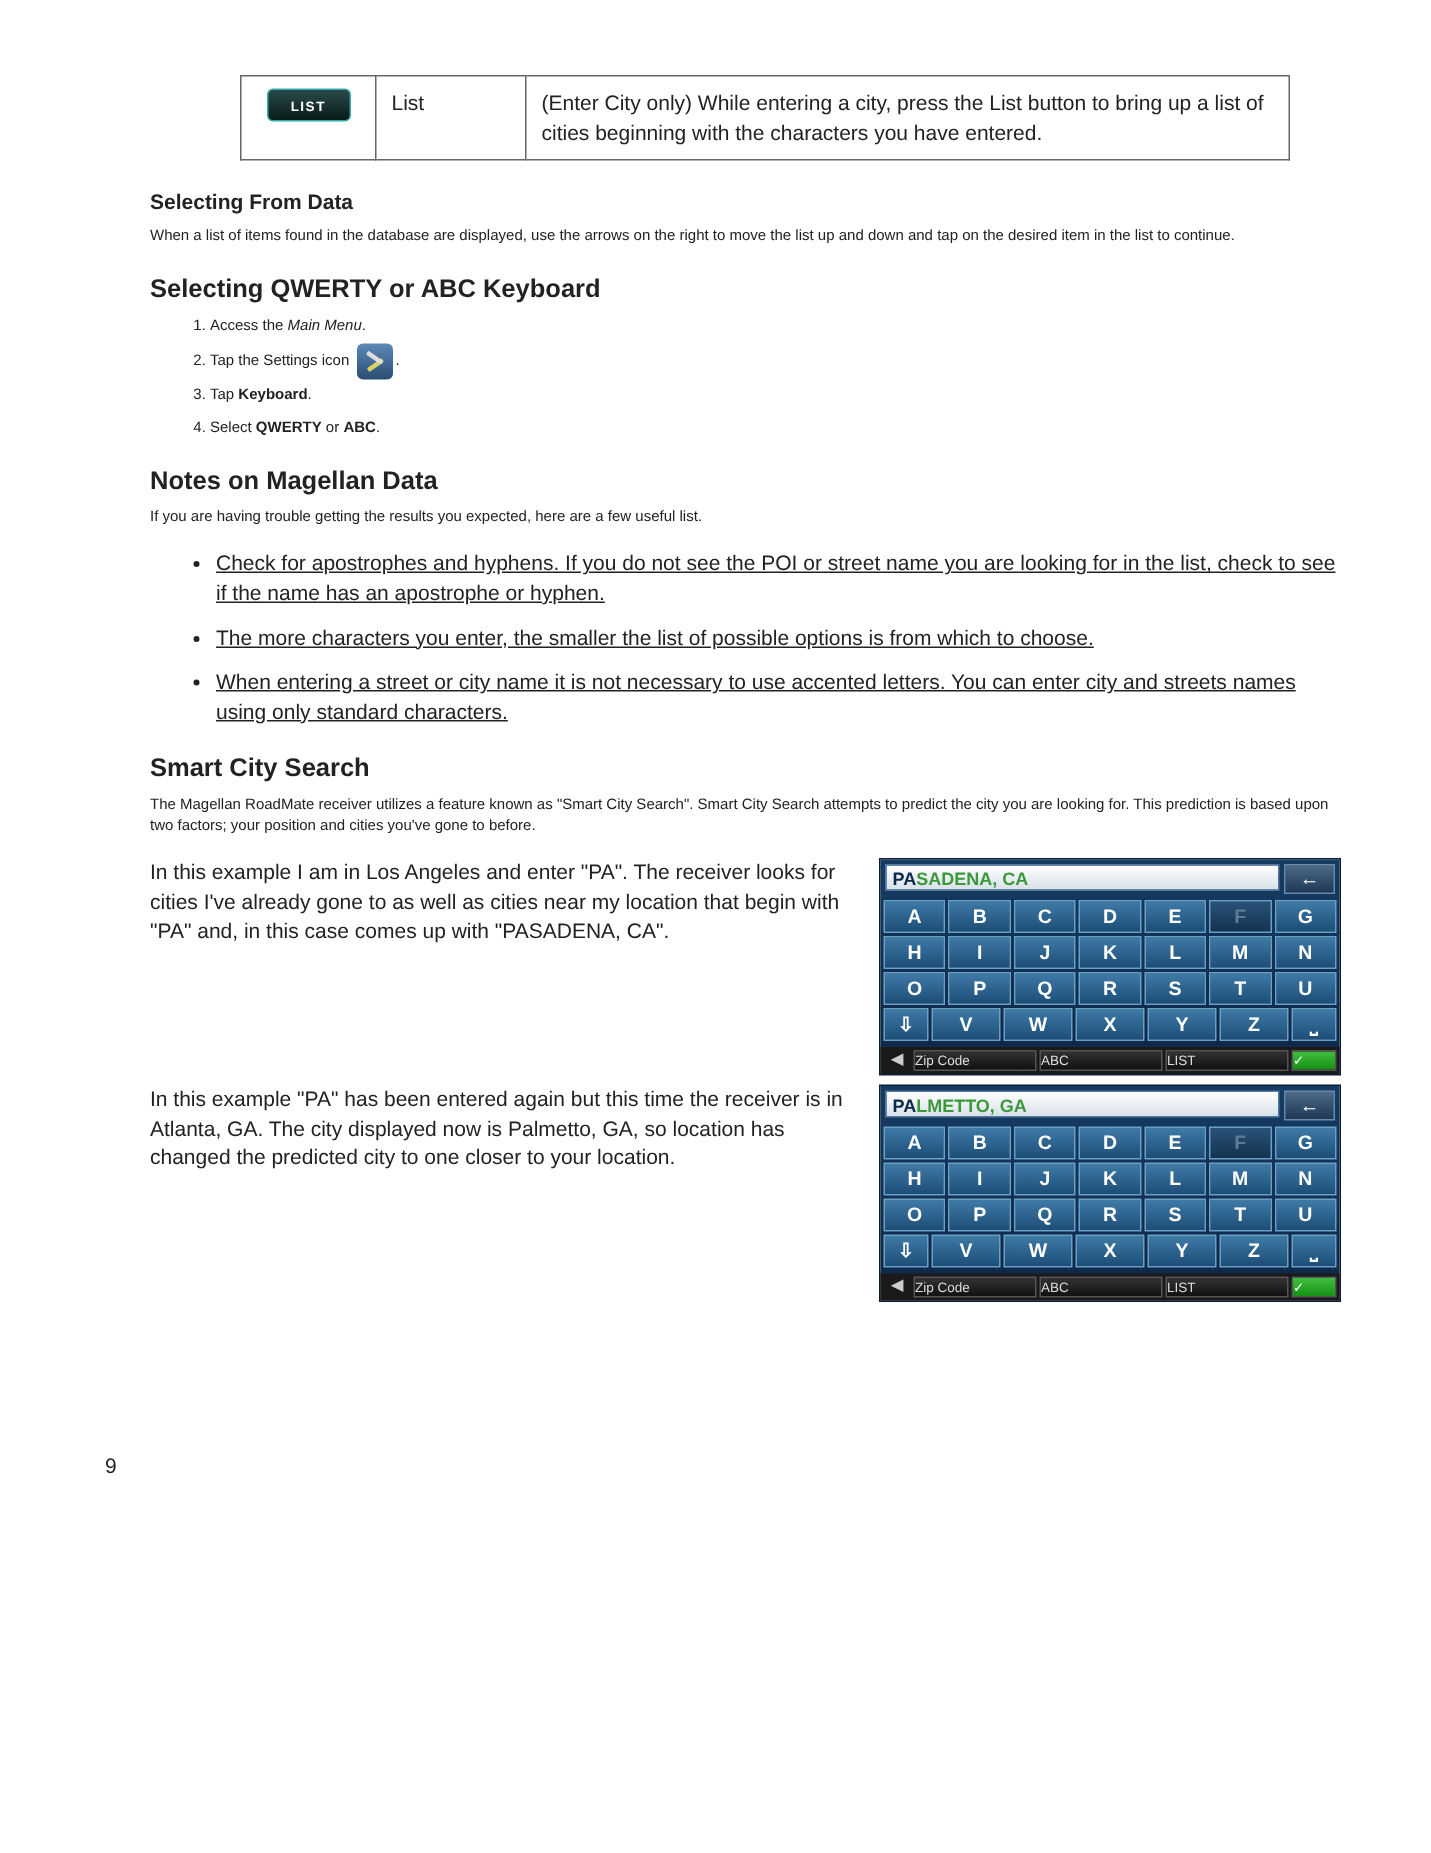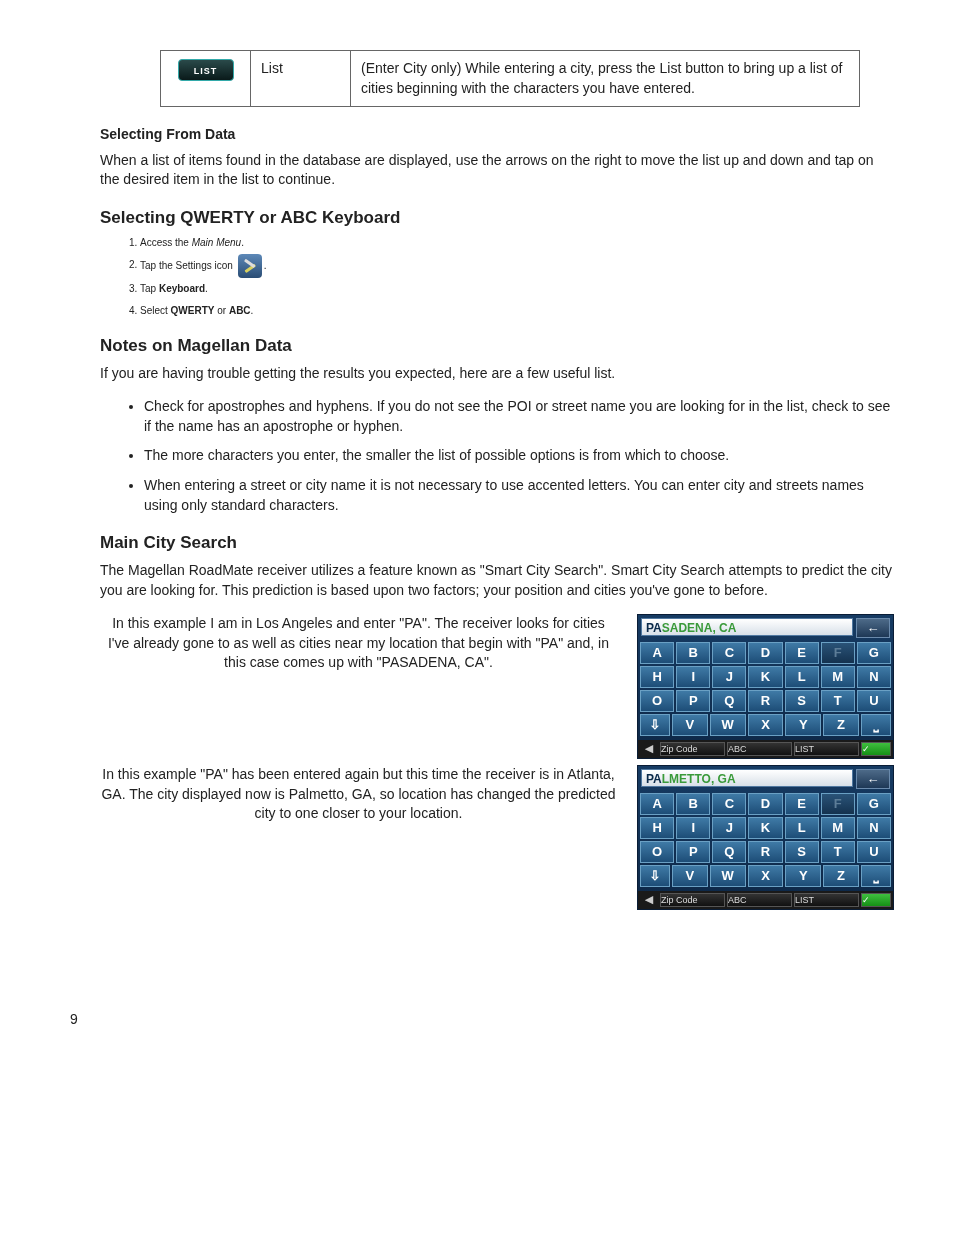--- a/index.html
+++ b/index.html
@@ -37,40 +37,40 @@
   }
   .btn-accept {
     display: inline-block;
     width: 56px; height: 22px;
     background: linear-gradient(#3fbf3f,#159015);
     border: 1px solid #5f5; border-radius: 4px;
     position: relative;
   }
   .btn-accept svg { position:absolute; left:18px; top:2px; }
   h4.sub { font-size: 14px; margin: 8px 0 6px 40px; font-weight: bold; }
-  p.body { margin: 4px 0 14px 40px; font-size: 14px; }
+  p.body { margin: 4px 0 14px 40px; font-size: 10px; }
   h3.sect { font-family: "Arial Narrow", Arial; font-stretch: condensed; font-weight: bold; font-size: 17px; margin: 16px 0 6px 40px; }
   ol.steps { margin: 4px 0 14px 80px; padding: 0; }
   ol.steps li { margin-bottom: 8px; font-size: 10px; }
   .italic { font-style: italic; }
   .bold { font-weight: bold; }
   .settings-icon {
     display: inline-block; width: 24px; height: 24px;
     background: linear-gradient(#5d89b8,#2a4d74);
     border-radius: 4px; vertical-align: middle;
     position: relative; margin: -4px 2px;
   }
   .settings-icon svg { position:absolute; left:3px; top:3px; }
-  ul.bullets { margin: 4px 0 14px 84px; padding: 0; }
+  ul.bullets { margin: 4px 0 14px 84px; padding: 0; text-decoration: underline; }
   ul.bullets li { margin-bottom: 10px; font-size: 14px; }
   .two-col { display: flex; gap: 20px; margin-left: 40px; margin-bottom: 6px; align-items: flex-start; }
-  .two-col .txt { flex: 1; font-size: 14px; text-align: center; }
+  .two-col .txt { flex: 1; font-size: 14px; }
   
   .kbd {
-    width: 257px; flex-shrink: 0;
+    width: 308px; flex-shrink: 0;
     background: linear-gradient(#163b63,#0d2746);
     border: 1px solid #0a1d36;
     font-family: Arial;
   }
   .kbd .field {
     display:flex; padding:3px; gap:3px;
   }
   .kbd .field .inp {
     flex:1; background: linear-gradient(#fff,#d8e0e8);
     border:1px solid #5078a0; height:18px;
@@ -150,21 +150,21 @@
 </ol>
 
 <h3 class="sect">Notes on Magellan Data</h3>
 <p class="body">If you are having trouble getting the results you expected, here are a few useful list.</p>
 <ul class="bullets">
   <li>Check for apostrophes and hyphens. If you do not see the POI or street name you are looking for in the list, check to see if the name has an apostrophe or hyphen.</li>
   <li>The more characters you enter, the smaller the list of possible options is from which to choose.</li>
   <li>When entering a street or city name it is not necessary to use accented letters. You can enter city and streets names using only standard characters.</li>
 </ul>
 
-<h3 class="sect">Main City Search</h3>
+<h3 class="sect">Smart City Search</h3>
 <p class="body">The Magellan RoadMate receiver utilizes a feature known as "Smart City Search".  Smart City Search attempts to predict the city you are looking for.  This prediction is based upon two factors; your position and cities you've gone to before.</p>
 
 <div class="two-col">
   <div class="txt">In this example I am in Los Angeles and enter "PA".  The receiver looks for cities I've already gone to as well as cities near my location that begin with "PA" and, in this case comes up with "PASADENA, CA".</div>
   <div class="kbd" id="kbd1">
       <div class="field">
         <div class="inp"><span class="typed">PA</span><span class="sugg">SADENA, CA</span></div>
         <div class="back">←</div>
       </div>
       <div class="keys">

